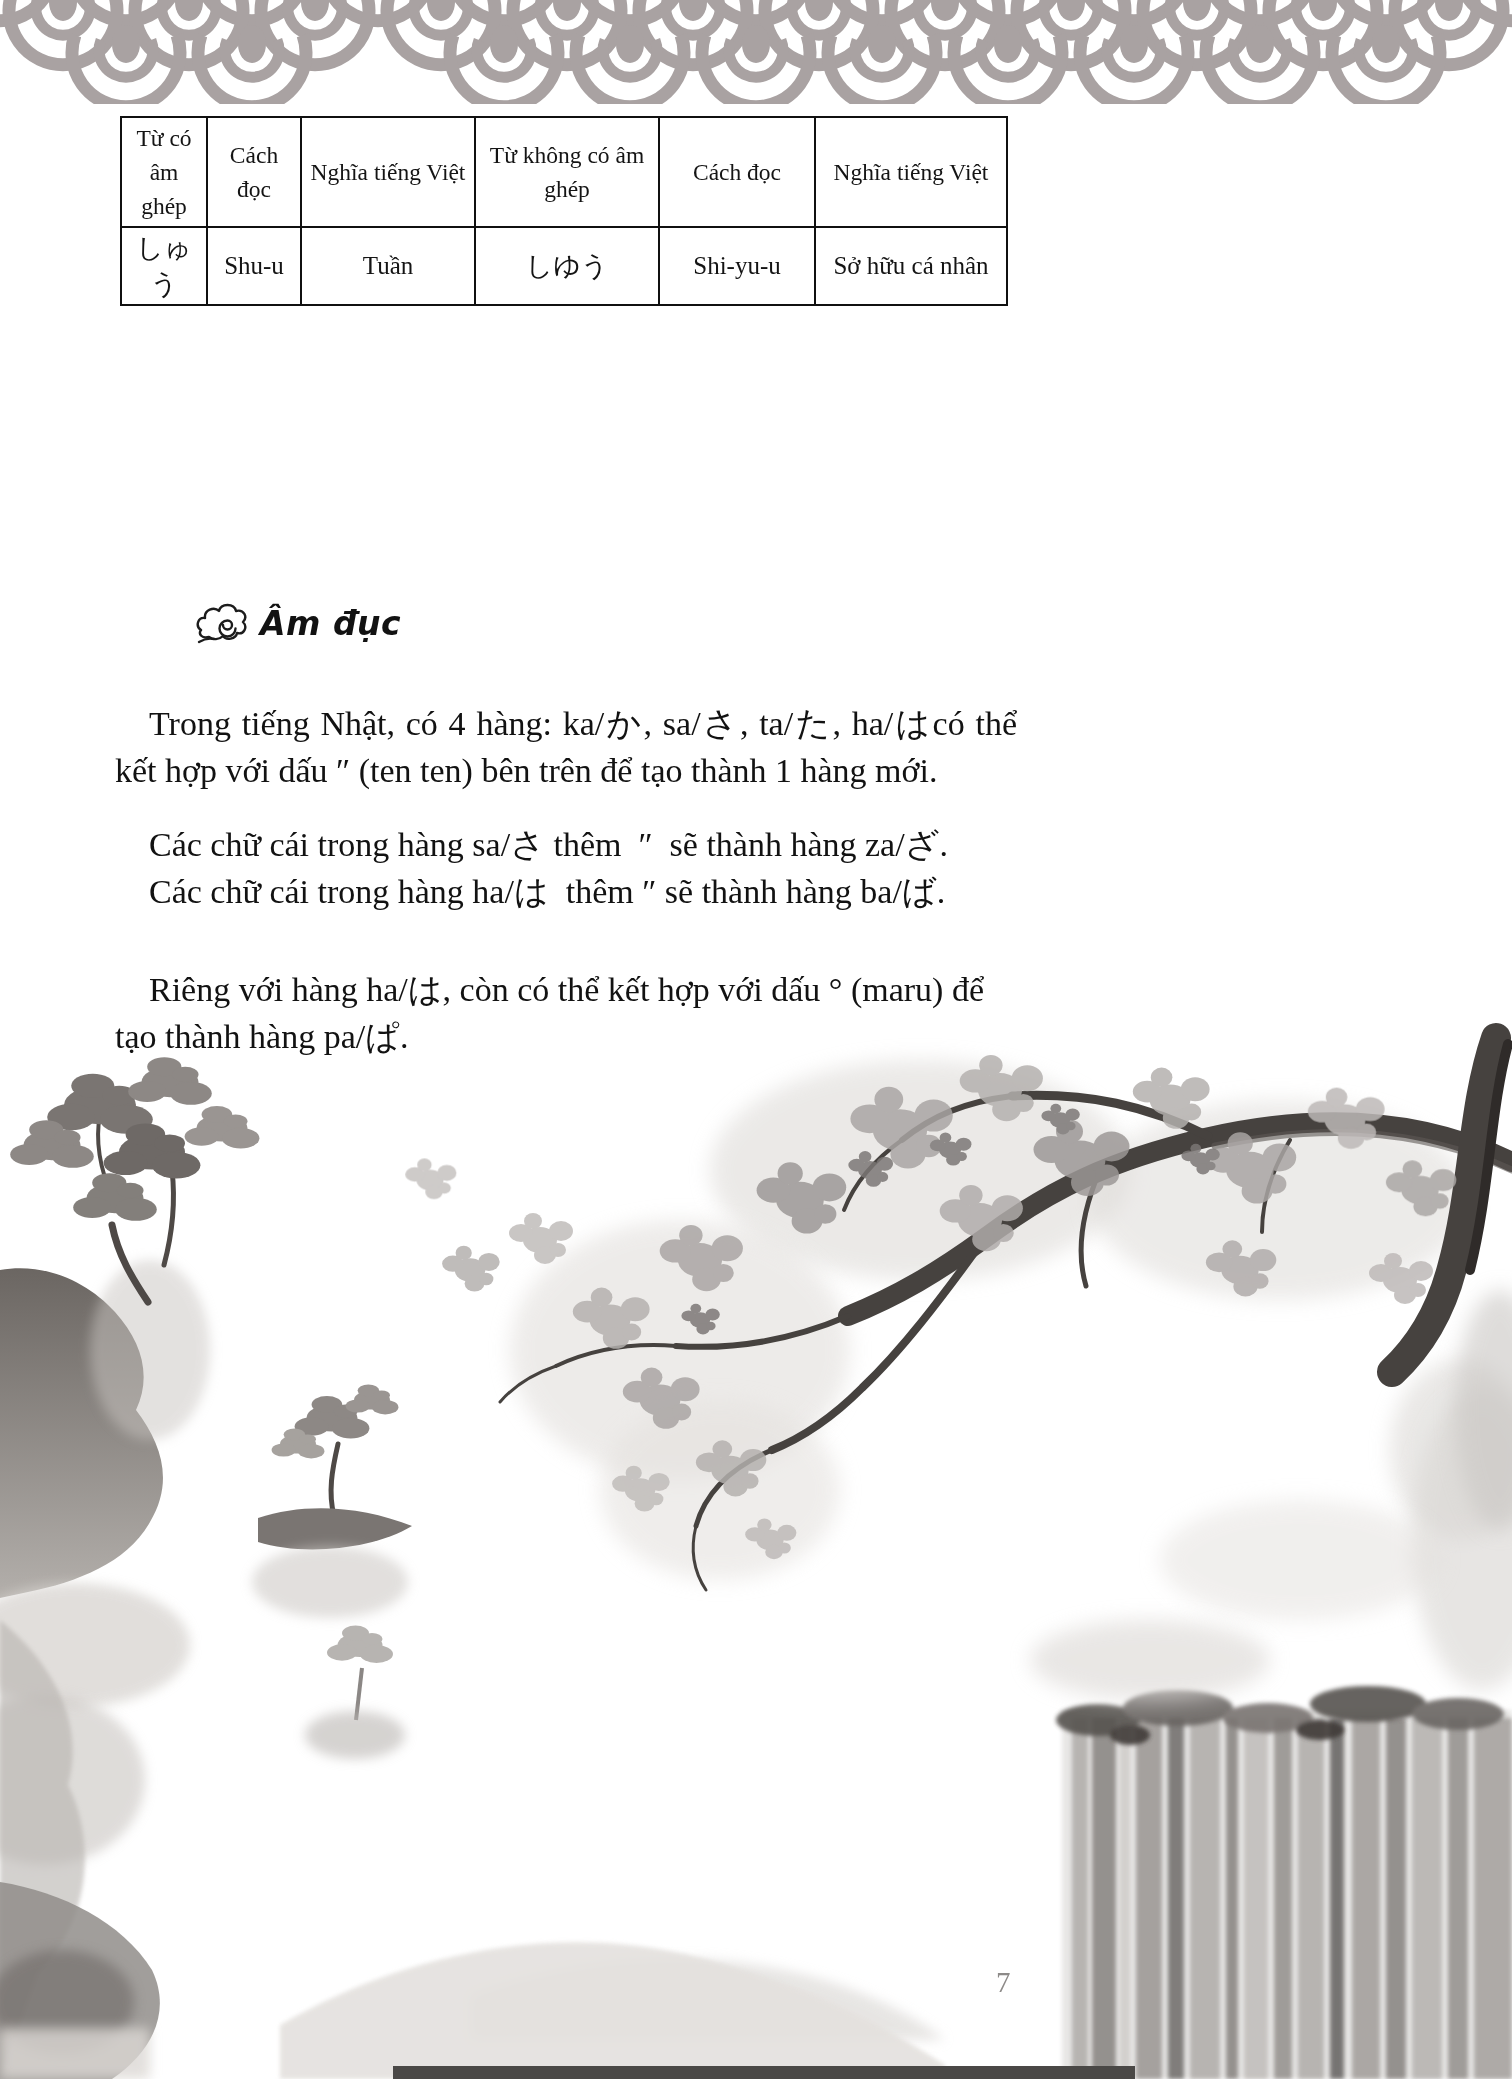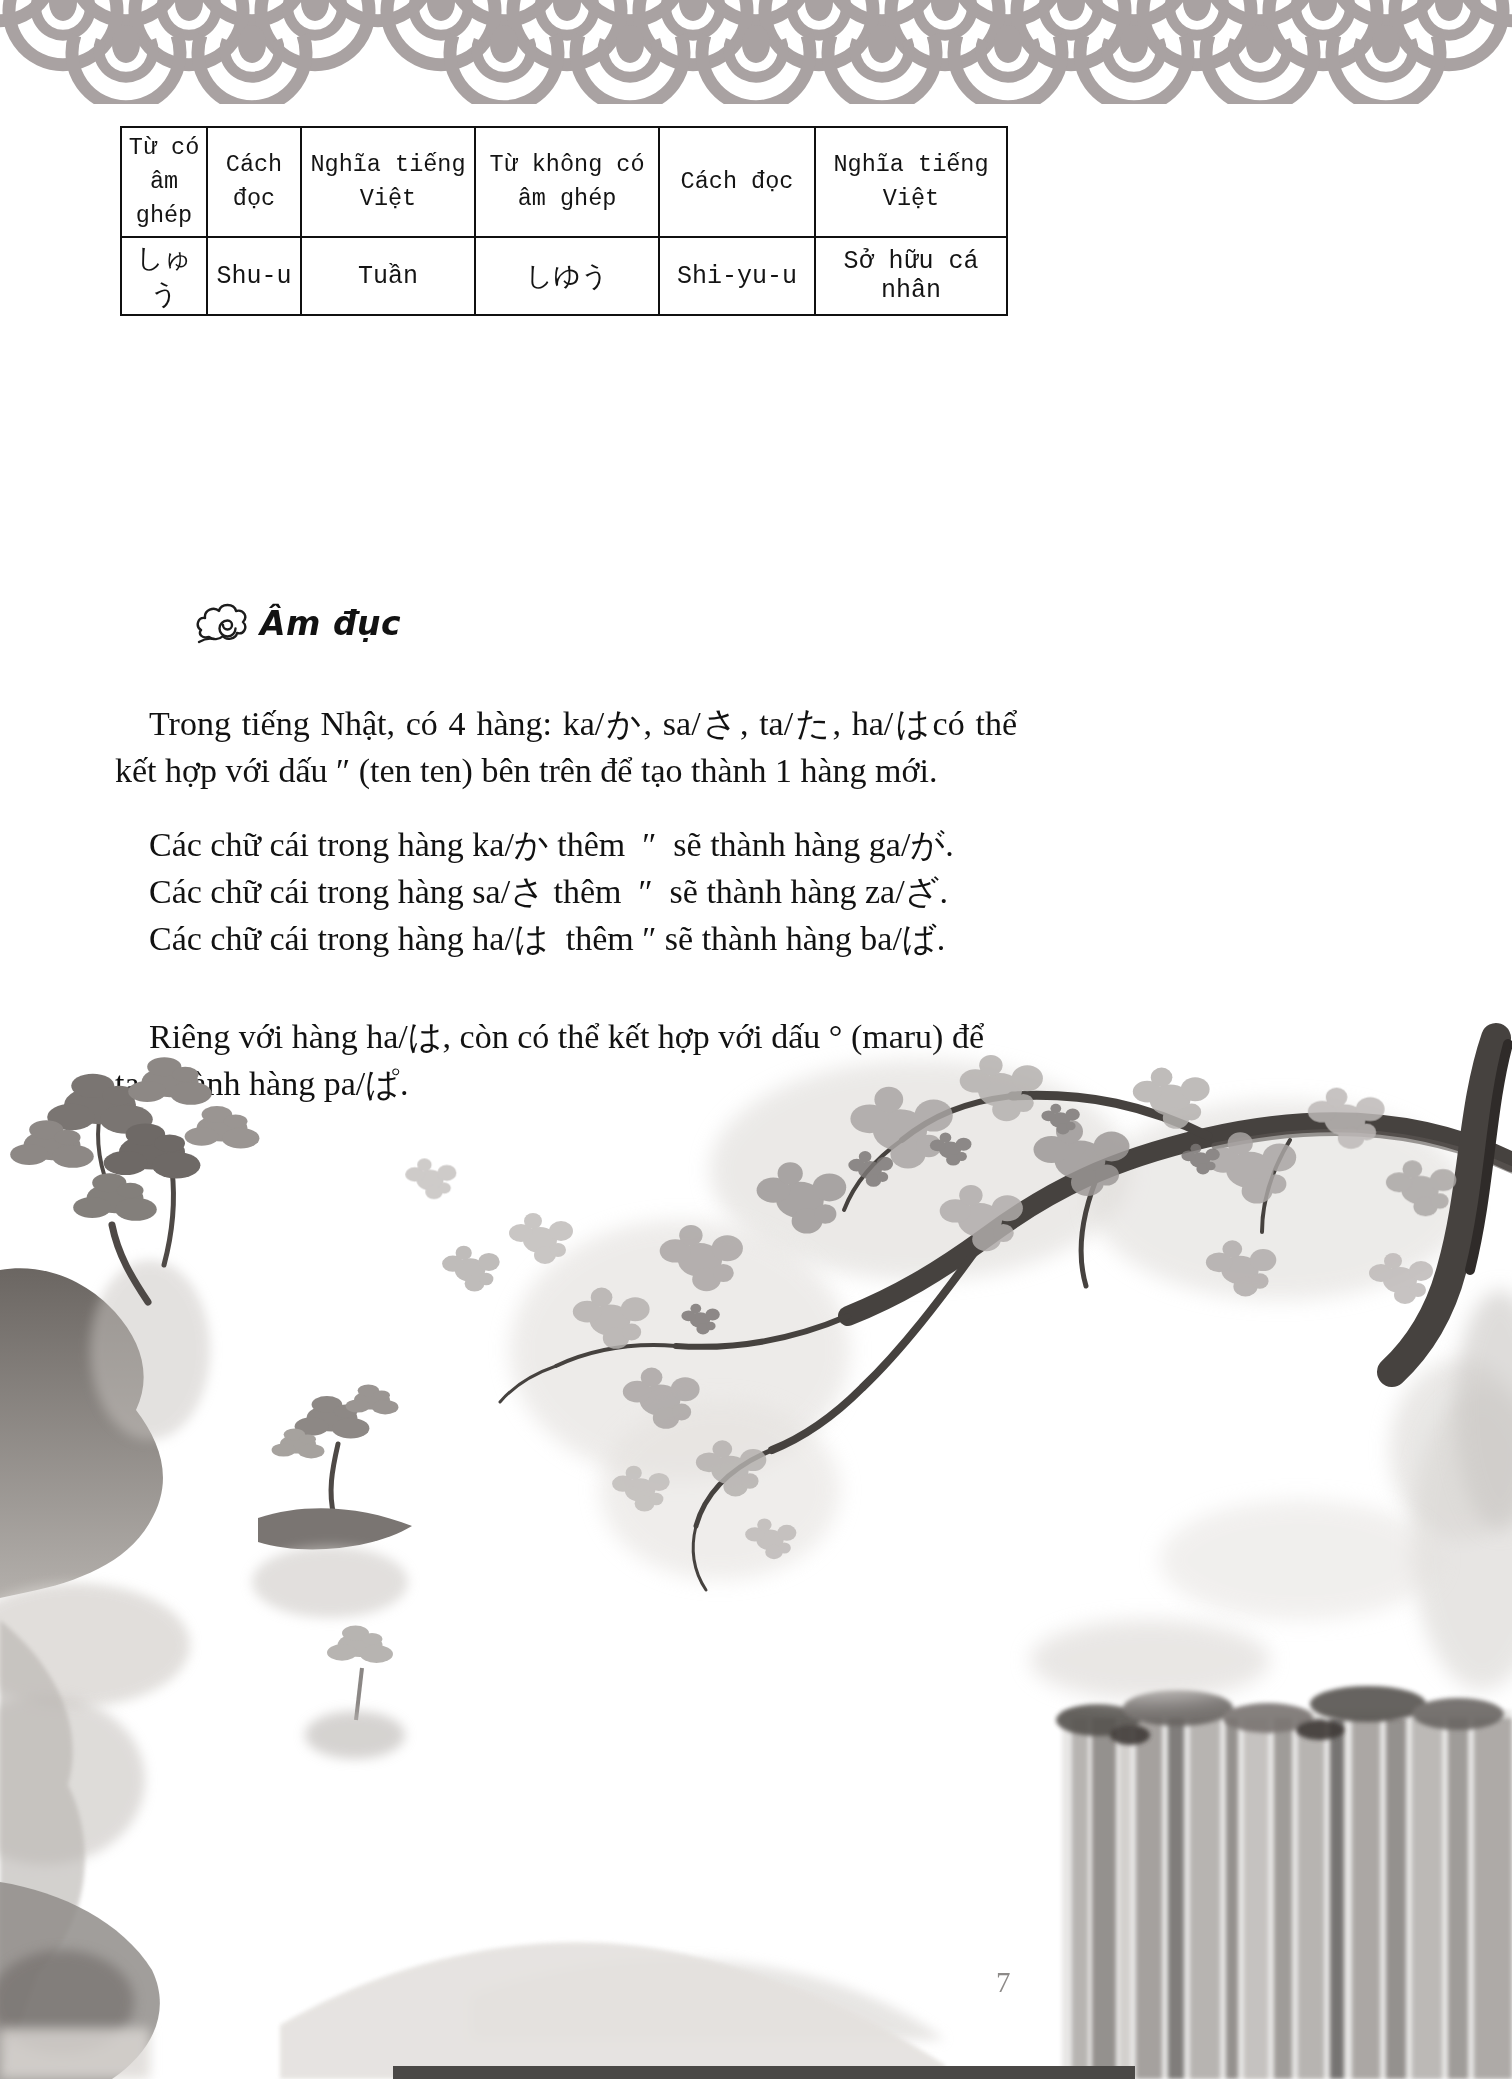--- a/index.html
+++ b/index.html
@@ -3,21 +3,21 @@
 <meta charset="utf-8">
 <style>
   html,body{margin:0;padding:0;background:#fff;}
   .page{position:relative;width:1512px;height:2079px;background:#ffffff;overflow:hidden;
         font-family:"Liberation Serif","DejaVu Serif",serif;color:#141414;}
 
   
   .wave{position:absolute;top:0;left:0;}
 
   
-  .vocab-table{position:absolute;left:120px;top:126px;width:886px;border-collapse:collapse;table-layout:fixed;font-family:Liberation Mono, monospace;}
+  .vocab-table{position:absolute;left:120px;top:116px;width:886px;border-collapse:collapse;table-layout:fixed;}
   .vocab-table th,.vocab-table td{border:2.6px solid #101010;text-align:center;vertical-align:middle;
         padding:2px 3px;font-weight:400;overflow:hidden;}
   .vocab-table th{height:104px;font-size:23.5px;line-height:1.45;}
   .vocab-table td{height:56px;font-size:25px;}
   .vocab-table td.jp{font-size:27px;}
   col.c1{width:86px}col.c2{width:94px}col.c3{width:174px}
   col.c4{width:184px}col.c5{width:156px}col.c6{width:192px}
 
   
   .section-head{position:absolute;left:196px;top:601px;display:flex;align-items:center;gap:12px;}
@@ -125,21 +125,20 @@
         <path d="M27 24 a4.5 4.5 0 1 0 4.5 -4.5 a8 8 0 1 0 8 8"></path>
         <path d="M3 41 C8 38 13 37 18 38"></path>
       </g>
     </svg>
     <span class="title">Âm đục</span>
   </div>
 
   <div class="content">
     <p class="intro">Trong tiếng Nhật, có 4 hàng: ka/か, sa/さ, ta/た, ha/はcó thể kết hợp với dấu ″ (ten ten) bên trên để tạo thành 1 hàng mới.</p>
     <div>
-        <p class="rule">Các chữ cái trong hàng ka/か thêm  ″  sẽ thành hàng ga/が.</p>
         <p class="rule">Các chữ cái trong hàng sa/さ thêm  ″  sẽ thành hàng za/ざ.</p>
         <p class="rule">Các chữ cái trong hàng ha/は  thêm ″ sẽ thành hàng ba/ば.</p>
       </div>
     <p class="note">Riêng với hàng ha/は, còn có thể kết hợp với dấu ° (maru) để tạo thành hàng pa/ぱ.</p>
   </div>
 
   <div class="page-num">7</div>
 
   <svg class="painting" width="1512" height="1059" viewBox="0 0 1512 1059" aria-hidden="true">
     <defs>

